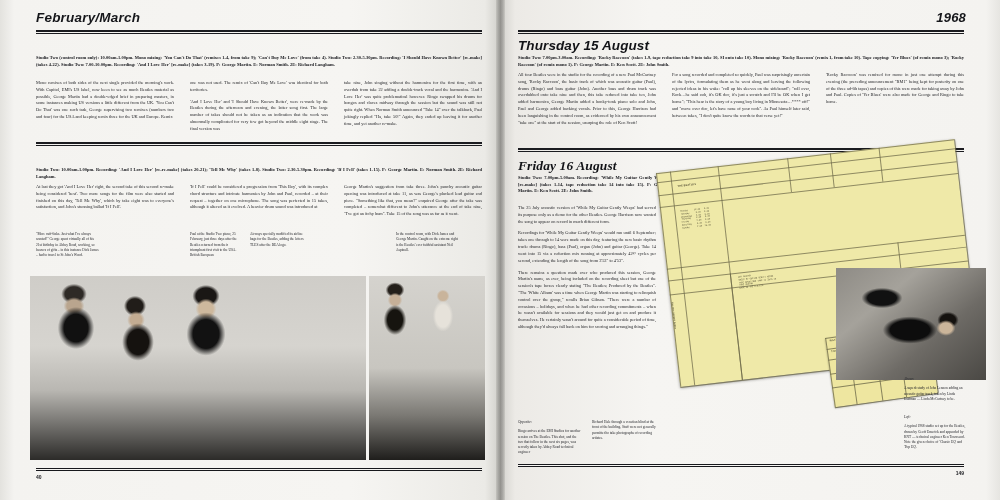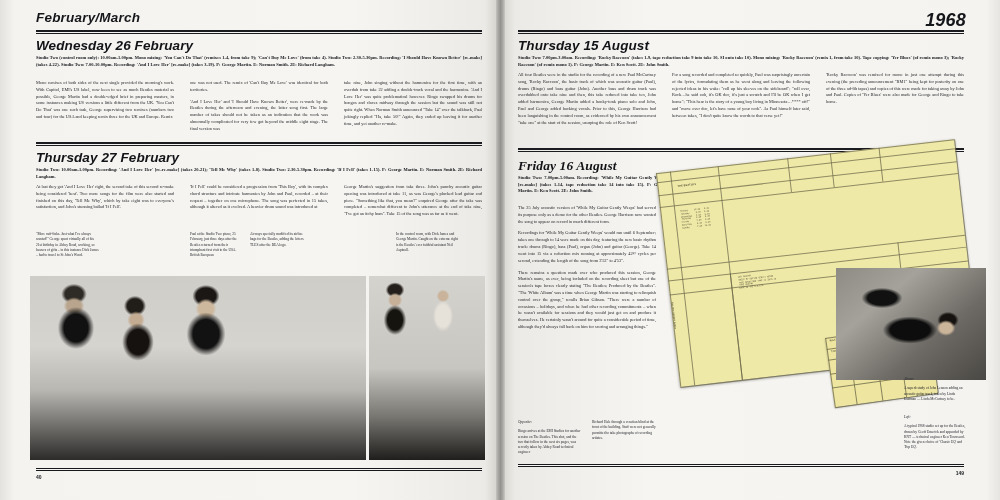--- a/index.html
+++ b/index.html
@@ -18,21 +18,21 @@
     background:linear-gradient(to left,#e6e5e1 0px,#f4f3f0 14px,#f6f5f2 70%,#eceae6 97%,#d2d1cc 100%);
   }
   .gutter{position:absolute;left:496px;top:0;width:9px;height:500px;
     background:linear-gradient(to right,#bfbeb9,#9a9995,#7f7e7a,#9a9995,#c4c3be);
     opacity:.75;}
 
   
   .runhead{position:absolute;font-style:italic;font-weight:bold;
     font-family:"Liberation Sans",sans-serif;letter-spacing:.2px;color:#15161a;}
   .runhead.l{left:36px;top:10px;font-size:13.5px;}
-  .runhead.r{right:34px;top:10px;font-size:18px;}
+  .runhead.r{right:34px;top:10px;font-size:13px;}
 
   .rules{position:absolute;left:36px;right:0;}
   .rule-a{height:1.6px;background:#1b1c20;}
   .rule-b{height:0.9px;background:#1b1c20;margin-top:1.6px;}
 
   
   .dayhead{position:absolute;font-family:"Liberation Sans",sans-serif;
     font-style:italic;font-weight:bold;font-size:13.5px;color:#121317;letter-spacing:.1px;}
 
   .session{position:absolute;font-family:"Liberation Serif",serif;
@@ -114,40 +114,38 @@
 
   <div class="page left">
 
     <div class="runhead l">February/March</div>
 
     <div class="rules" style="top:30px;width:446px;">
       <div class="rule-a"></div>
         <div class="rule-b"></div>
     </div>
 
-    <div class="dayhead" style="left:36px;top:38px;">Wednesday 26 February</div>
     <div class="session" style="left:36px;top:55px;width:446px;">Studio Two (control room only): 10.00am-1.00pm. Mono mixing: 'You Can't Do That' (remixes 1-4, from take 9); 'Can't Buy Me Love' (from take 4). Studio Two: 2.30-5.30pm. Recording: 'I Should Have Known Better' [re-make] (takes 4-22). Studio Two: 7.00-10.00pm. Recording: 'And I Love Her' [re-make] (takes 3-19). P: George Martin.   E: Norman Smith.   2E: Richard Langham.</div>
 
     <div class="col" style="left:36px;top:80px;width:138px;">
       <p>Mono remixes of both sides of the next single provided the morning's work. With Capitol, EMI's US label, now keen to see as much Beatles material as possible, George Martin had a double-edged brief in preparing masters, in some instances making US versions a little different from the UK. 'You Can't Do That' was one such task, George supervising two remixes (numbers two and four) for the USA and keeping remix three for the UK and Europe. Remix</p>
     </div>
     <div class="col" style="left:190px;top:80px;width:138px;">
       <p>one was not used. The remix of 'Can't Buy Me Love' was identical for both territories.</p>
       <p>'And I Love Her' and 'I Should Have Known Better', were re-made by the Beatles during the afternoon and evening, the latter song first. The large number of takes should not be taken as an indication that the work was abnormally complicated for very few got beyond the middle eight stage. The final version was</p>
     </div>
     <div class="col" style="left:344px;top:80px;width:138px;">
       <p>take nine, John singing without the harmonica for the first time, with an overdub from take 22 adding a double-track vocal and the harmonica. 'And I Love Her' was quite problematical however. Ringo swapped his drums for bongos and claves midway through the session but the sound was still not quite right. When Norman Smith announced "Take 14" over the talkback, Paul jokingly replied "Ha, take 50!" Again, they ended up leaving it for another time, and yet another re-make.</p>
     </div>
 
     <div class="rules" style="top:142px;width:446px;">
       <div class="rule-a"></div>
         <div class="rule-b"></div>
     </div>
 
-    <div class="dayhead" style="left:36px;top:150px;">Thursday 27 February</div>
     <div class="session" style="left:36px;top:167px;width:446px;">Studio Two: 10.00am-1.00pm. Recording: 'And I Love Her' [re-re-make] (takes 20-21); 'Tell Me Why' (takes 1-8). Studio Two: 2.30-5.30pm. Recording: 'If I Fell' (takes 1-15). P: George Martin.   E: Norman Smith.   2E: Richard Langham.</div>
 
     <div class="col" style="left:36px;top:184px;width:138px;">
       <p>At last they got 'And I Love Her' right, the second take of this second re-make being considered 'best'. Two more songs for the film were also started and finished on this day, 'Tell Me Why', which by take eight was to everyone's satisfaction, and John's stunning ballad 'If I Fell'.</p>
     </div>
     <div class="col" style="left:190px;top:184px;width:138px;">
       <p>'If I Fell' could be considered a progression from 'This Boy', with its complex chord structure and intricate harmonies by John and Paul, recorded – at their request – together on one microphone. The song was perfected in 15 takes, although it altered as it evolved. A heavier drum sound was introduced at</p>
     </div>
     <div class="col" style="left:344px;top:184px;width:138px;">
       <p>George Martin's suggestion from take three. John's punchy acoustic guitar opening was introduced at take 11, as was George's plucked lead guitar end piece. "Something like that, you mean?" enquired George after the take was completed – somewhat different to John's utterance at the end of take nine, "I've got an itchy bum". Take 15 of the song was as far as it went.</p>

